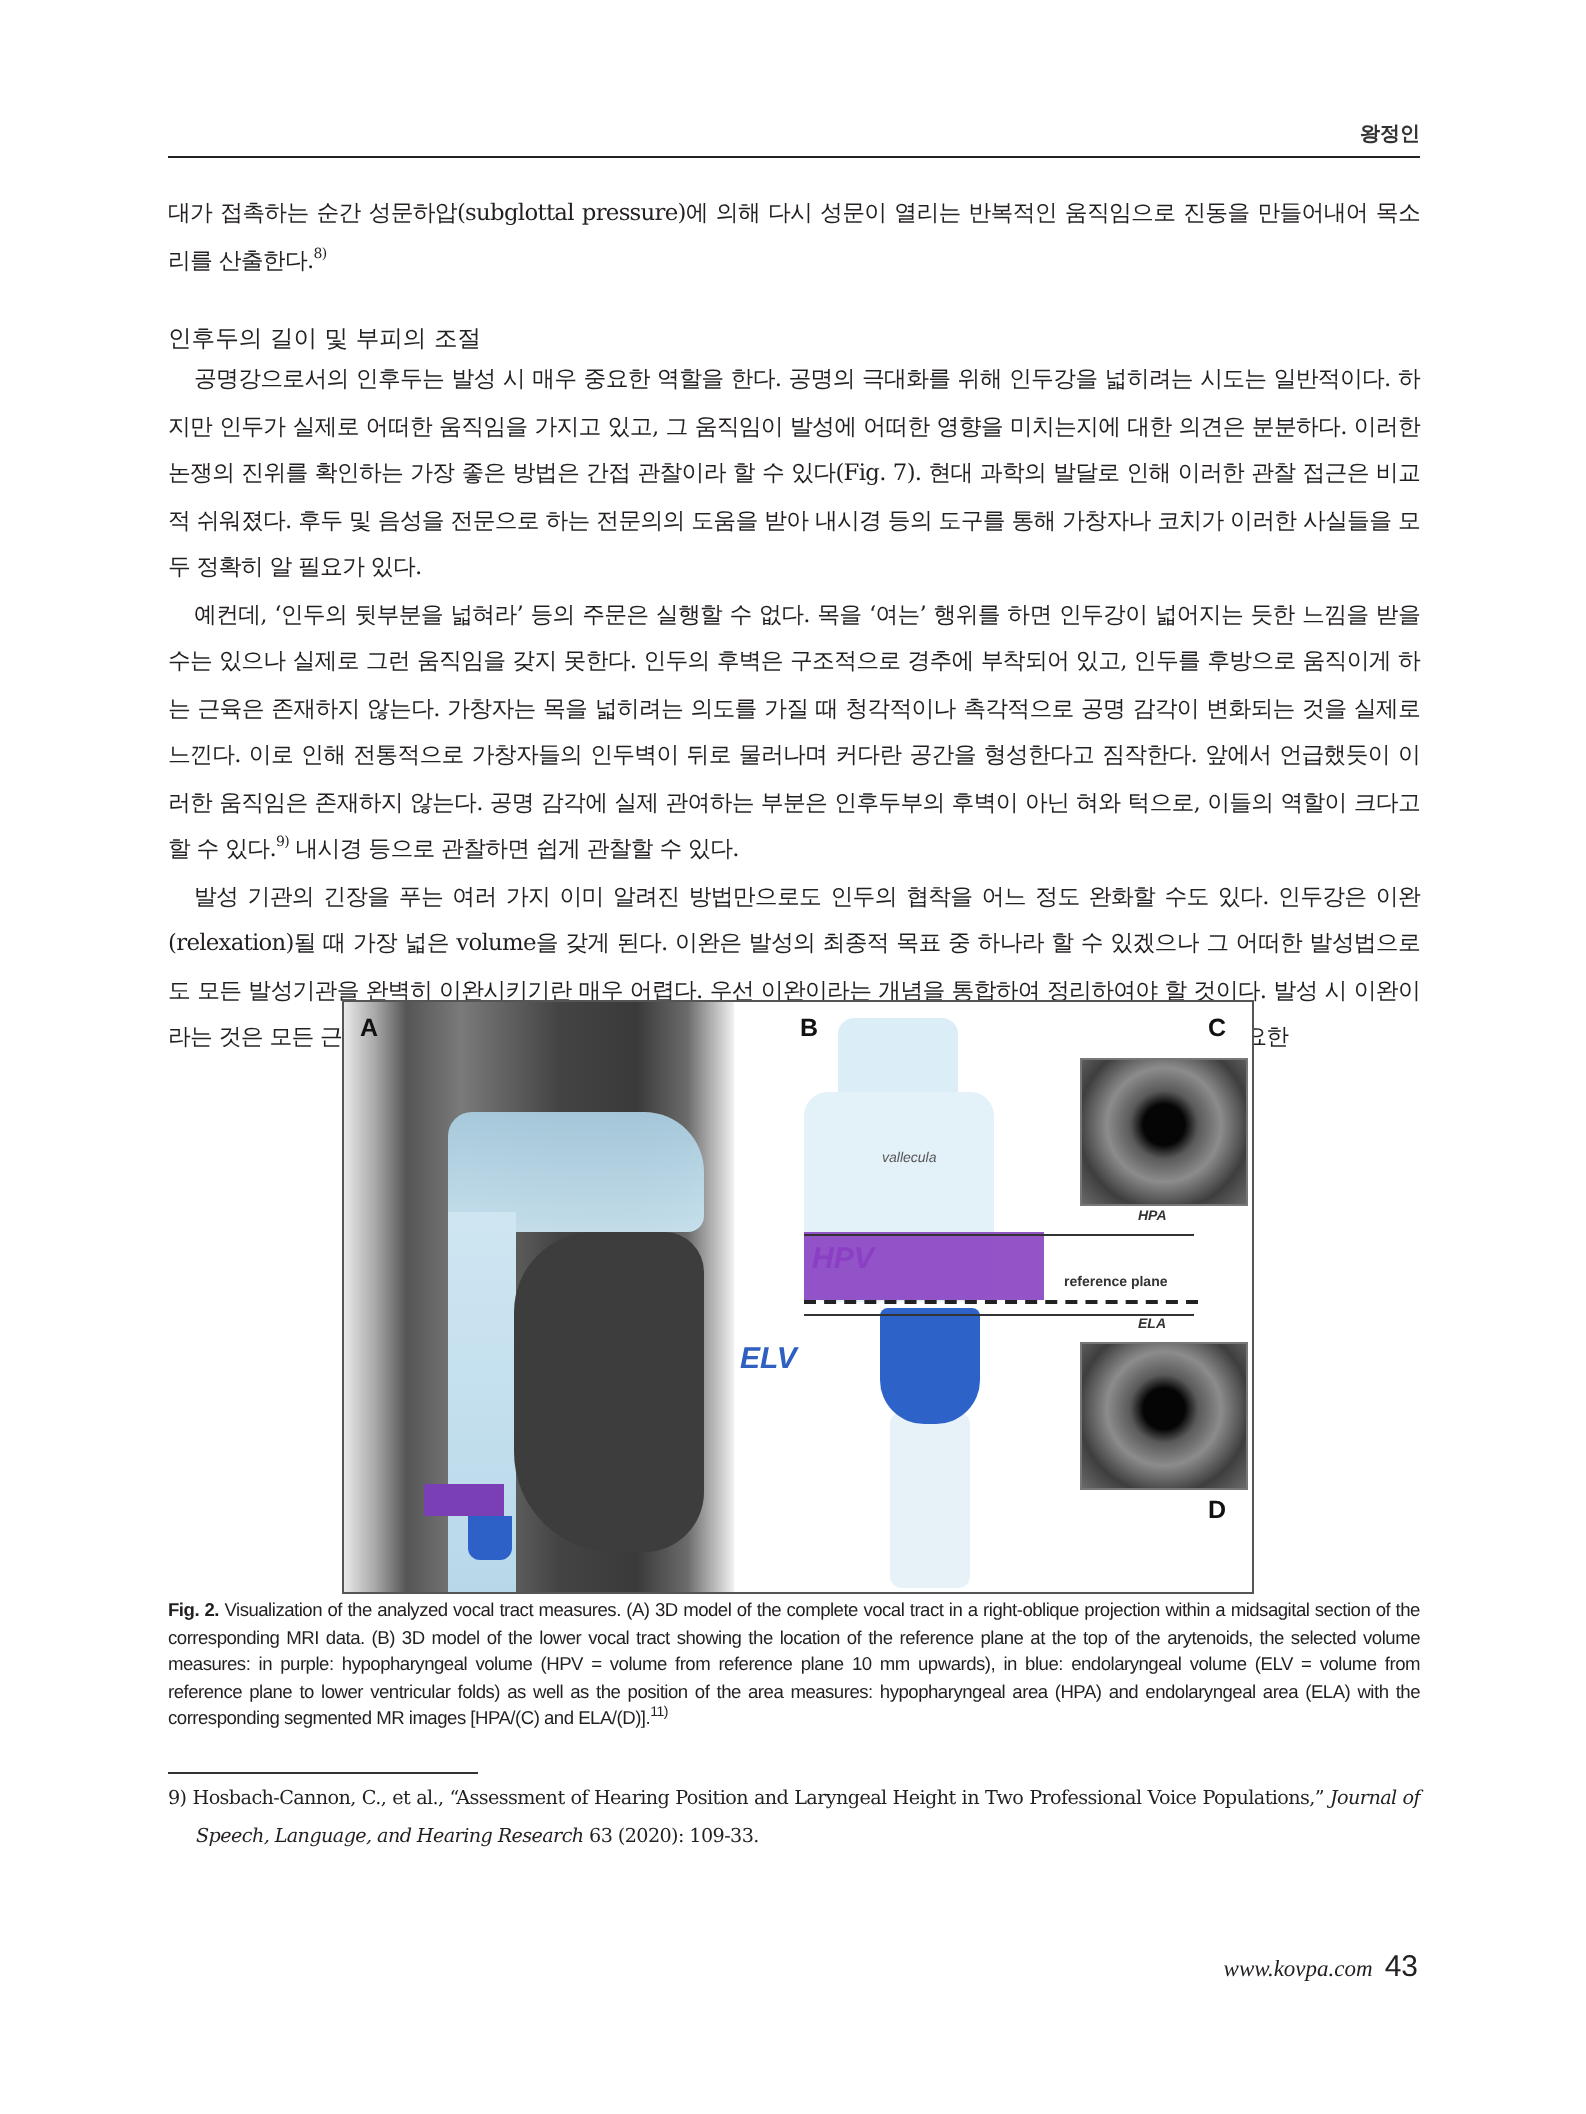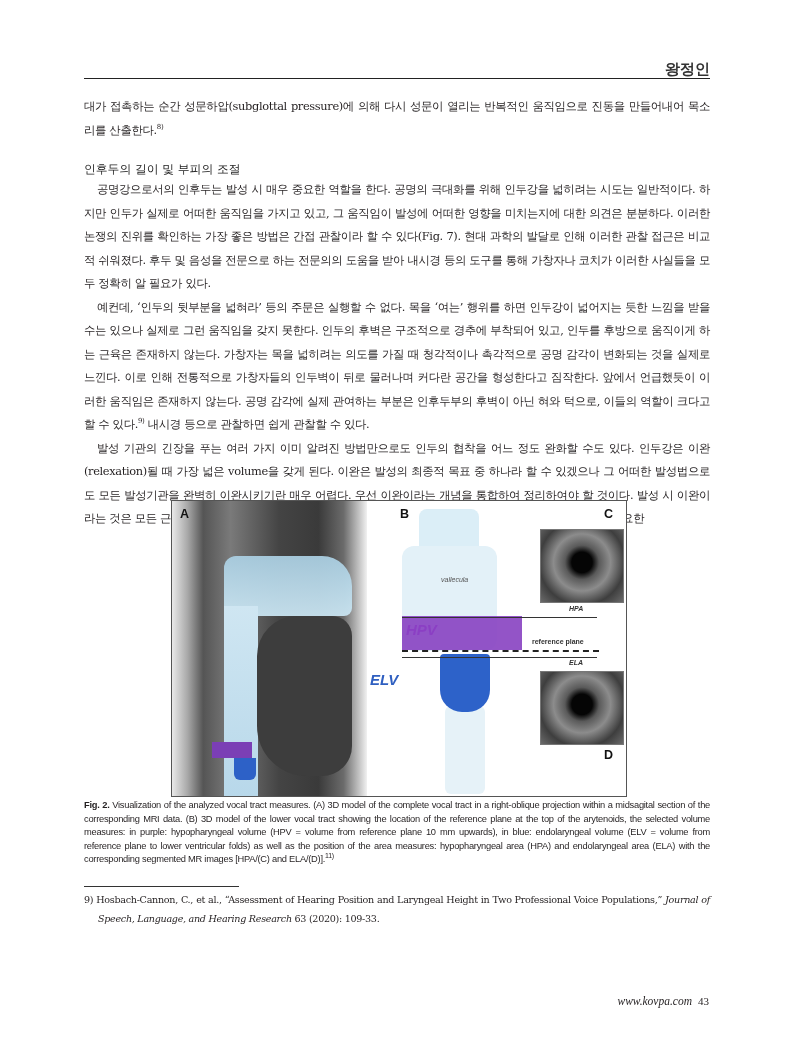--- a/index.html
+++ b/index.html
@@ -1,19 +1,19 @@
 <!DOCTYPE html>
 <html><head>
 <meta charset="utf-8">
 <style>
   html, body { margin: 0; padding: 0; background: #ffffff; }
   body { width: 793px; height: 1057px; position: relative; overflow: hidden; font-family: "DejaVu Serif", serif; color: #231f20; }
   .page { position: absolute; left: 0; top: 0; width: 793px; height: 1057px; }
 
-  .running-head { position: absolute; left: 84px; top: 60px; width: 626px; text-align: right; font-family: "DejaVu Sans", sans-serif; font-size: 15px; font-weight: bold; color: #333; }
+  .running-head { position: absolute; left: 84px; top: 60px; width: 626px; text-align: right; font-family: "DejaVu Sans", sans-serif; font-size: 10px; font-weight: bold; color: #333; }
   .head-rule { position: absolute; left: 84px; top: 78px; width: 626px; height: 0; border-top: 1.2px solid #222; }
 
   .body-text { position: absolute; left: 84px; width: 626px; font-size: 11.4px; line-height: 23.5px; text-align: justify; letter-spacing: -0.35px; }
   .body-text p { margin: 0; }
   .indent { text-indent: 13px; }
   sup { font-size: 7px; line-height: 0; vertical-align: super; }
 
   .section-title { position: absolute; left: 84px; top: 162px; font-family: "DejaVu Sans", sans-serif; font-size: 11.8px; font-weight: normal; color: #222; }
 
   .figure { position: absolute; left: 171px; top: 500px; width: 454px; height: 295px; border: 1px solid #555; background: #fff; overflow: hidden; }
@@ -42,23 +42,23 @@
   .mri { position: absolute; width: 82px; height: 72px; background: radial-gradient(circle at 50% 45%, #050505 0 18%, #5a5a5a 30%, #8c8c8c 50%, #3e3e3e 75%, #6a6a6a 100%); border: 1px solid #777; }
 
   .caption { position: absolute; left: 84px; top: 799px; width: 626px; font-family: "Liberation Sans", sans-serif; font-size: 9.3px; line-height: 13.6px; text-align: justify; letter-spacing: -0.25px; color: #231f20; }
   .caption b { font-weight: bold; }
 
   .fn-rule { position: absolute; left: 84px; top: 886px; width: 155px; border-top: 1px solid #333; }
   .footnotes { position: absolute; left: 84px; top: 891px; width: 626px; font-size: 9.6px; line-height: 18.5px; letter-spacing: -0.3px; }
   .fn { padding-left: 14px; text-indent: -14px; margin: 0 0 2px 0; text-align: justify; }
   .fn i { font-style: italic; }
 
-  .folio { position: absolute; right: 84px; top: 975px; font-size: 12px; display: flex; align-items: baseline; gap: 6px; margin-top: 20px; }
+  .folio { position: absolute; right: 84px; top: 975px; font-size: 12px; display: flex; align-items: baseline; gap: 6px; }
   .folio .site { font-family: "Liberation Serif", serif; font-style: italic; font-size: 11.5px; }
-  .folio .num { font-family: Liberation Serif, serif; font-size: 11px; }
+  .folio .num { font-family: Liberation Sans, sans-serif; font-size: 15px; }
 </style>
 </head>
 <body>
 
 <div class="page">
 
   <div class="running-head">왕정인</div>
   <div class="head-rule"></div>
 
   <div class="body-text" style="top:95px;">

